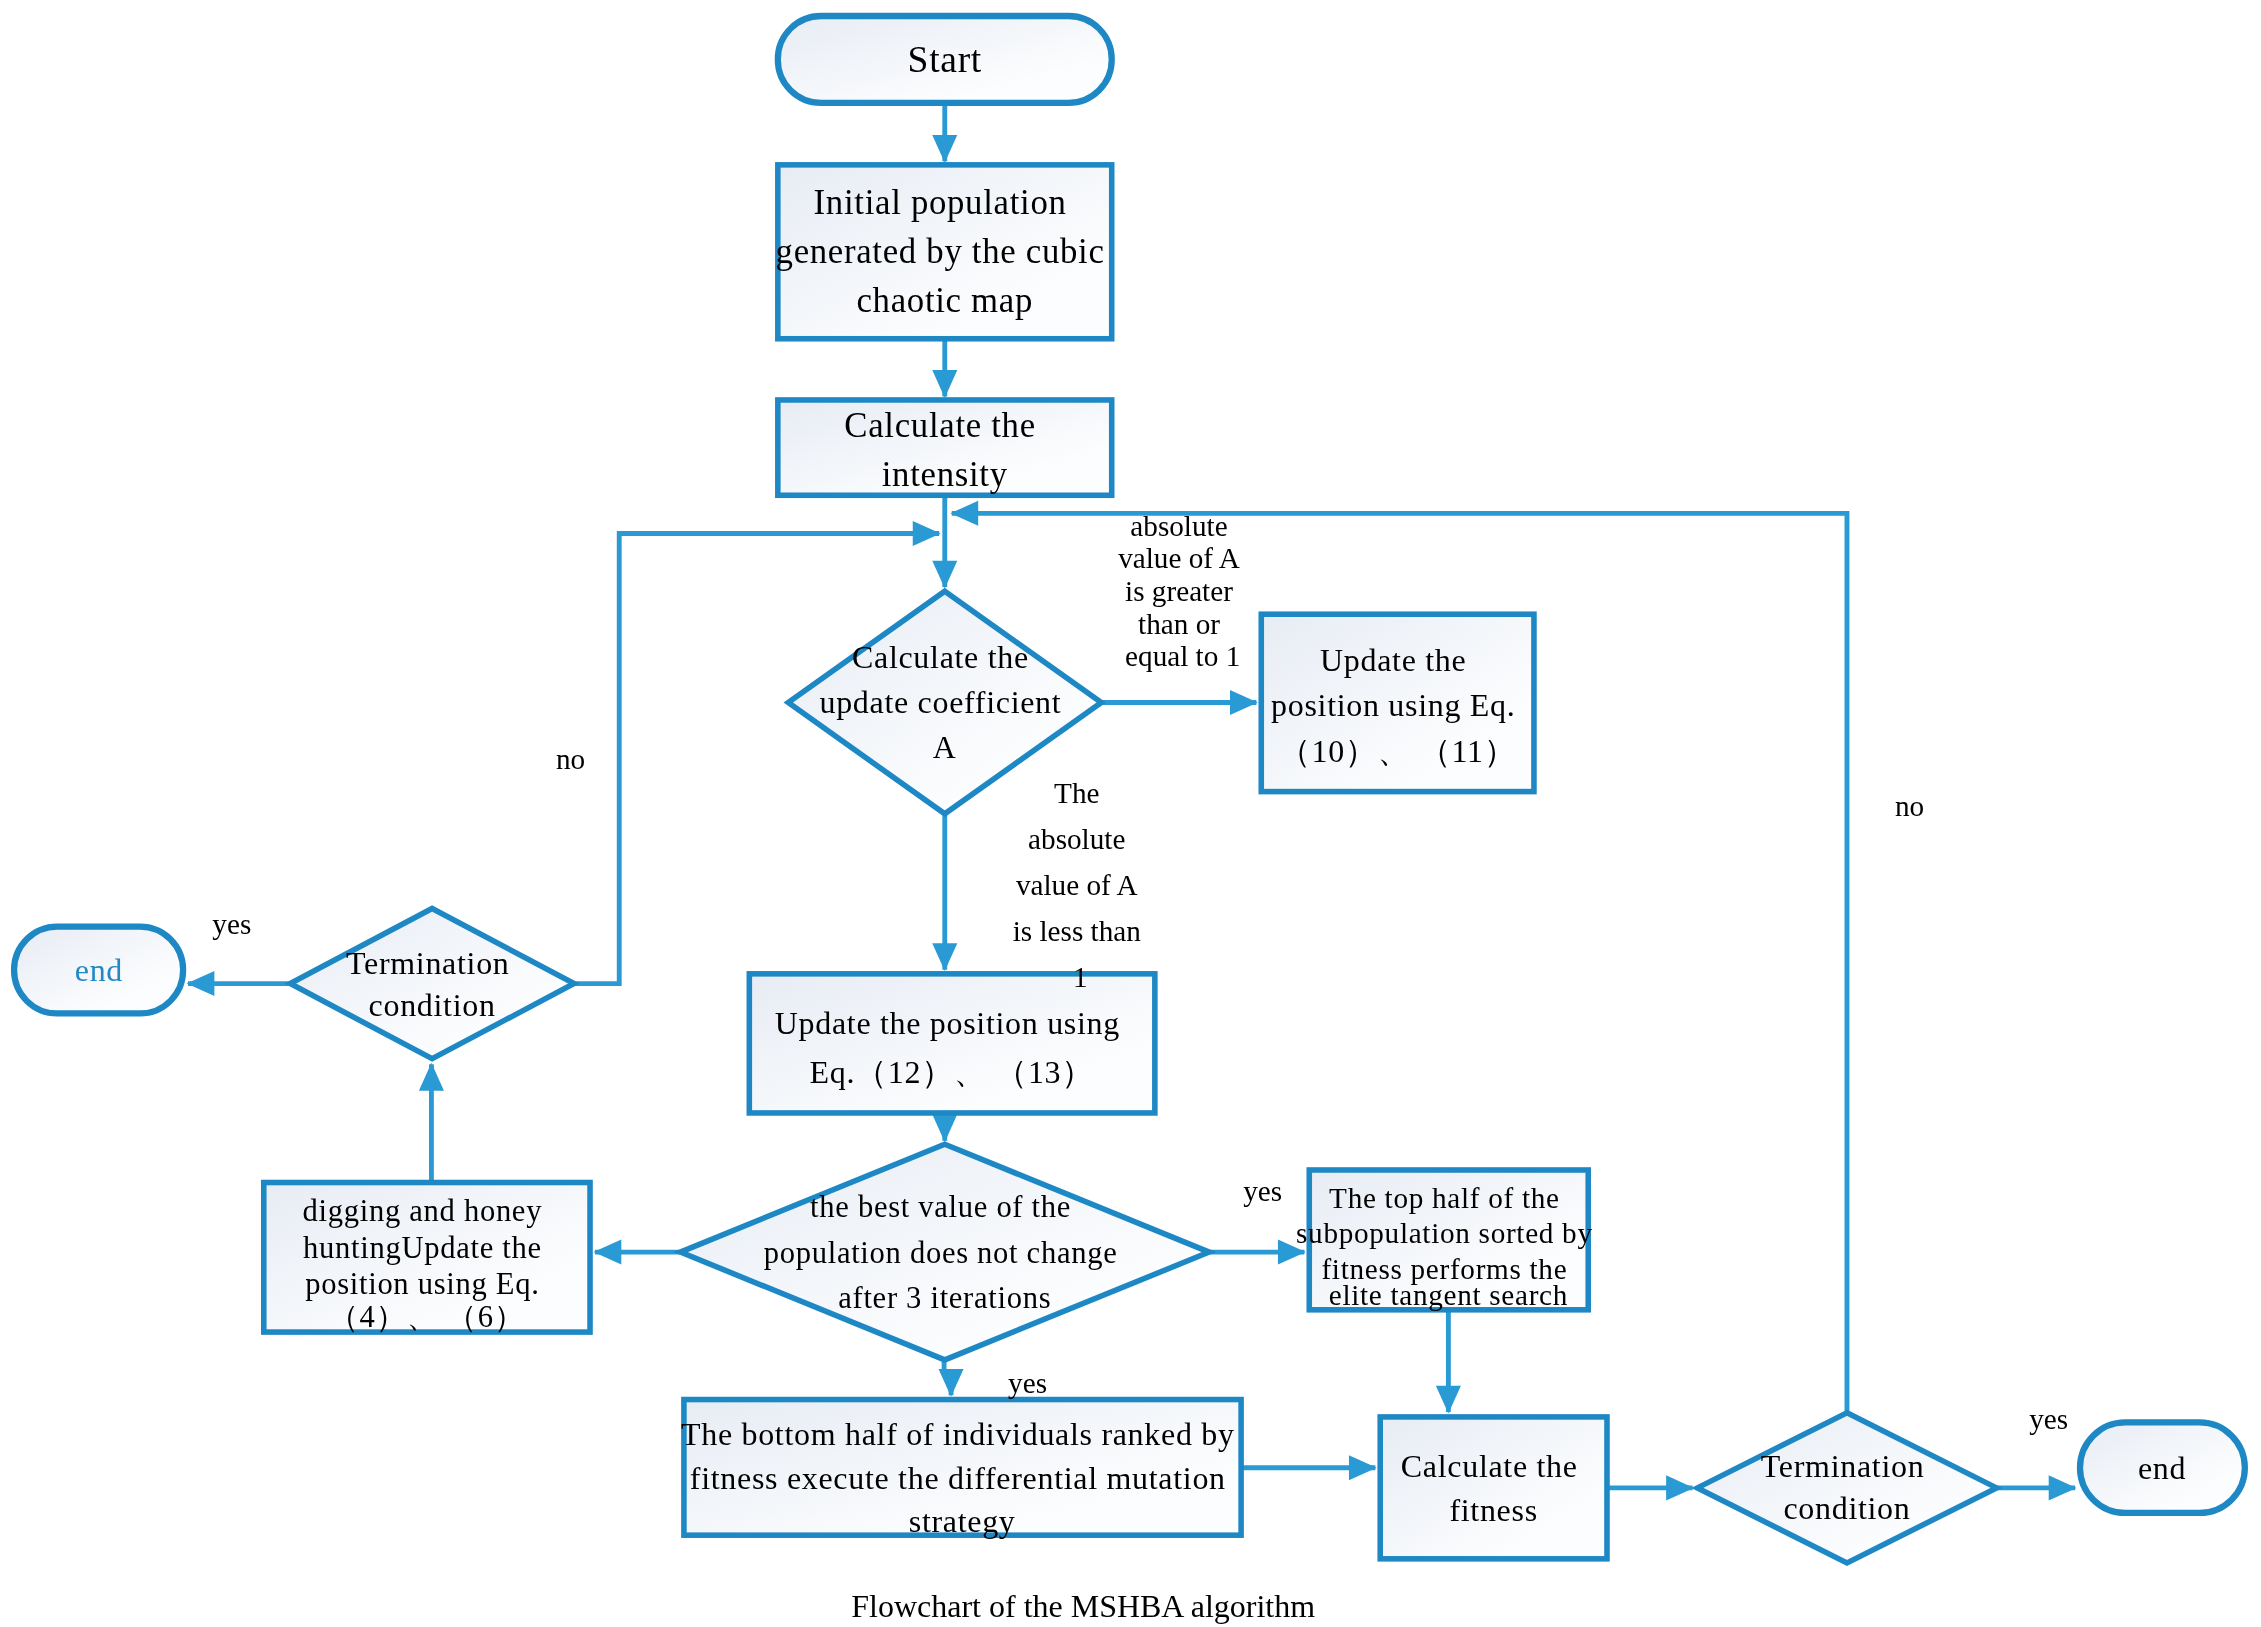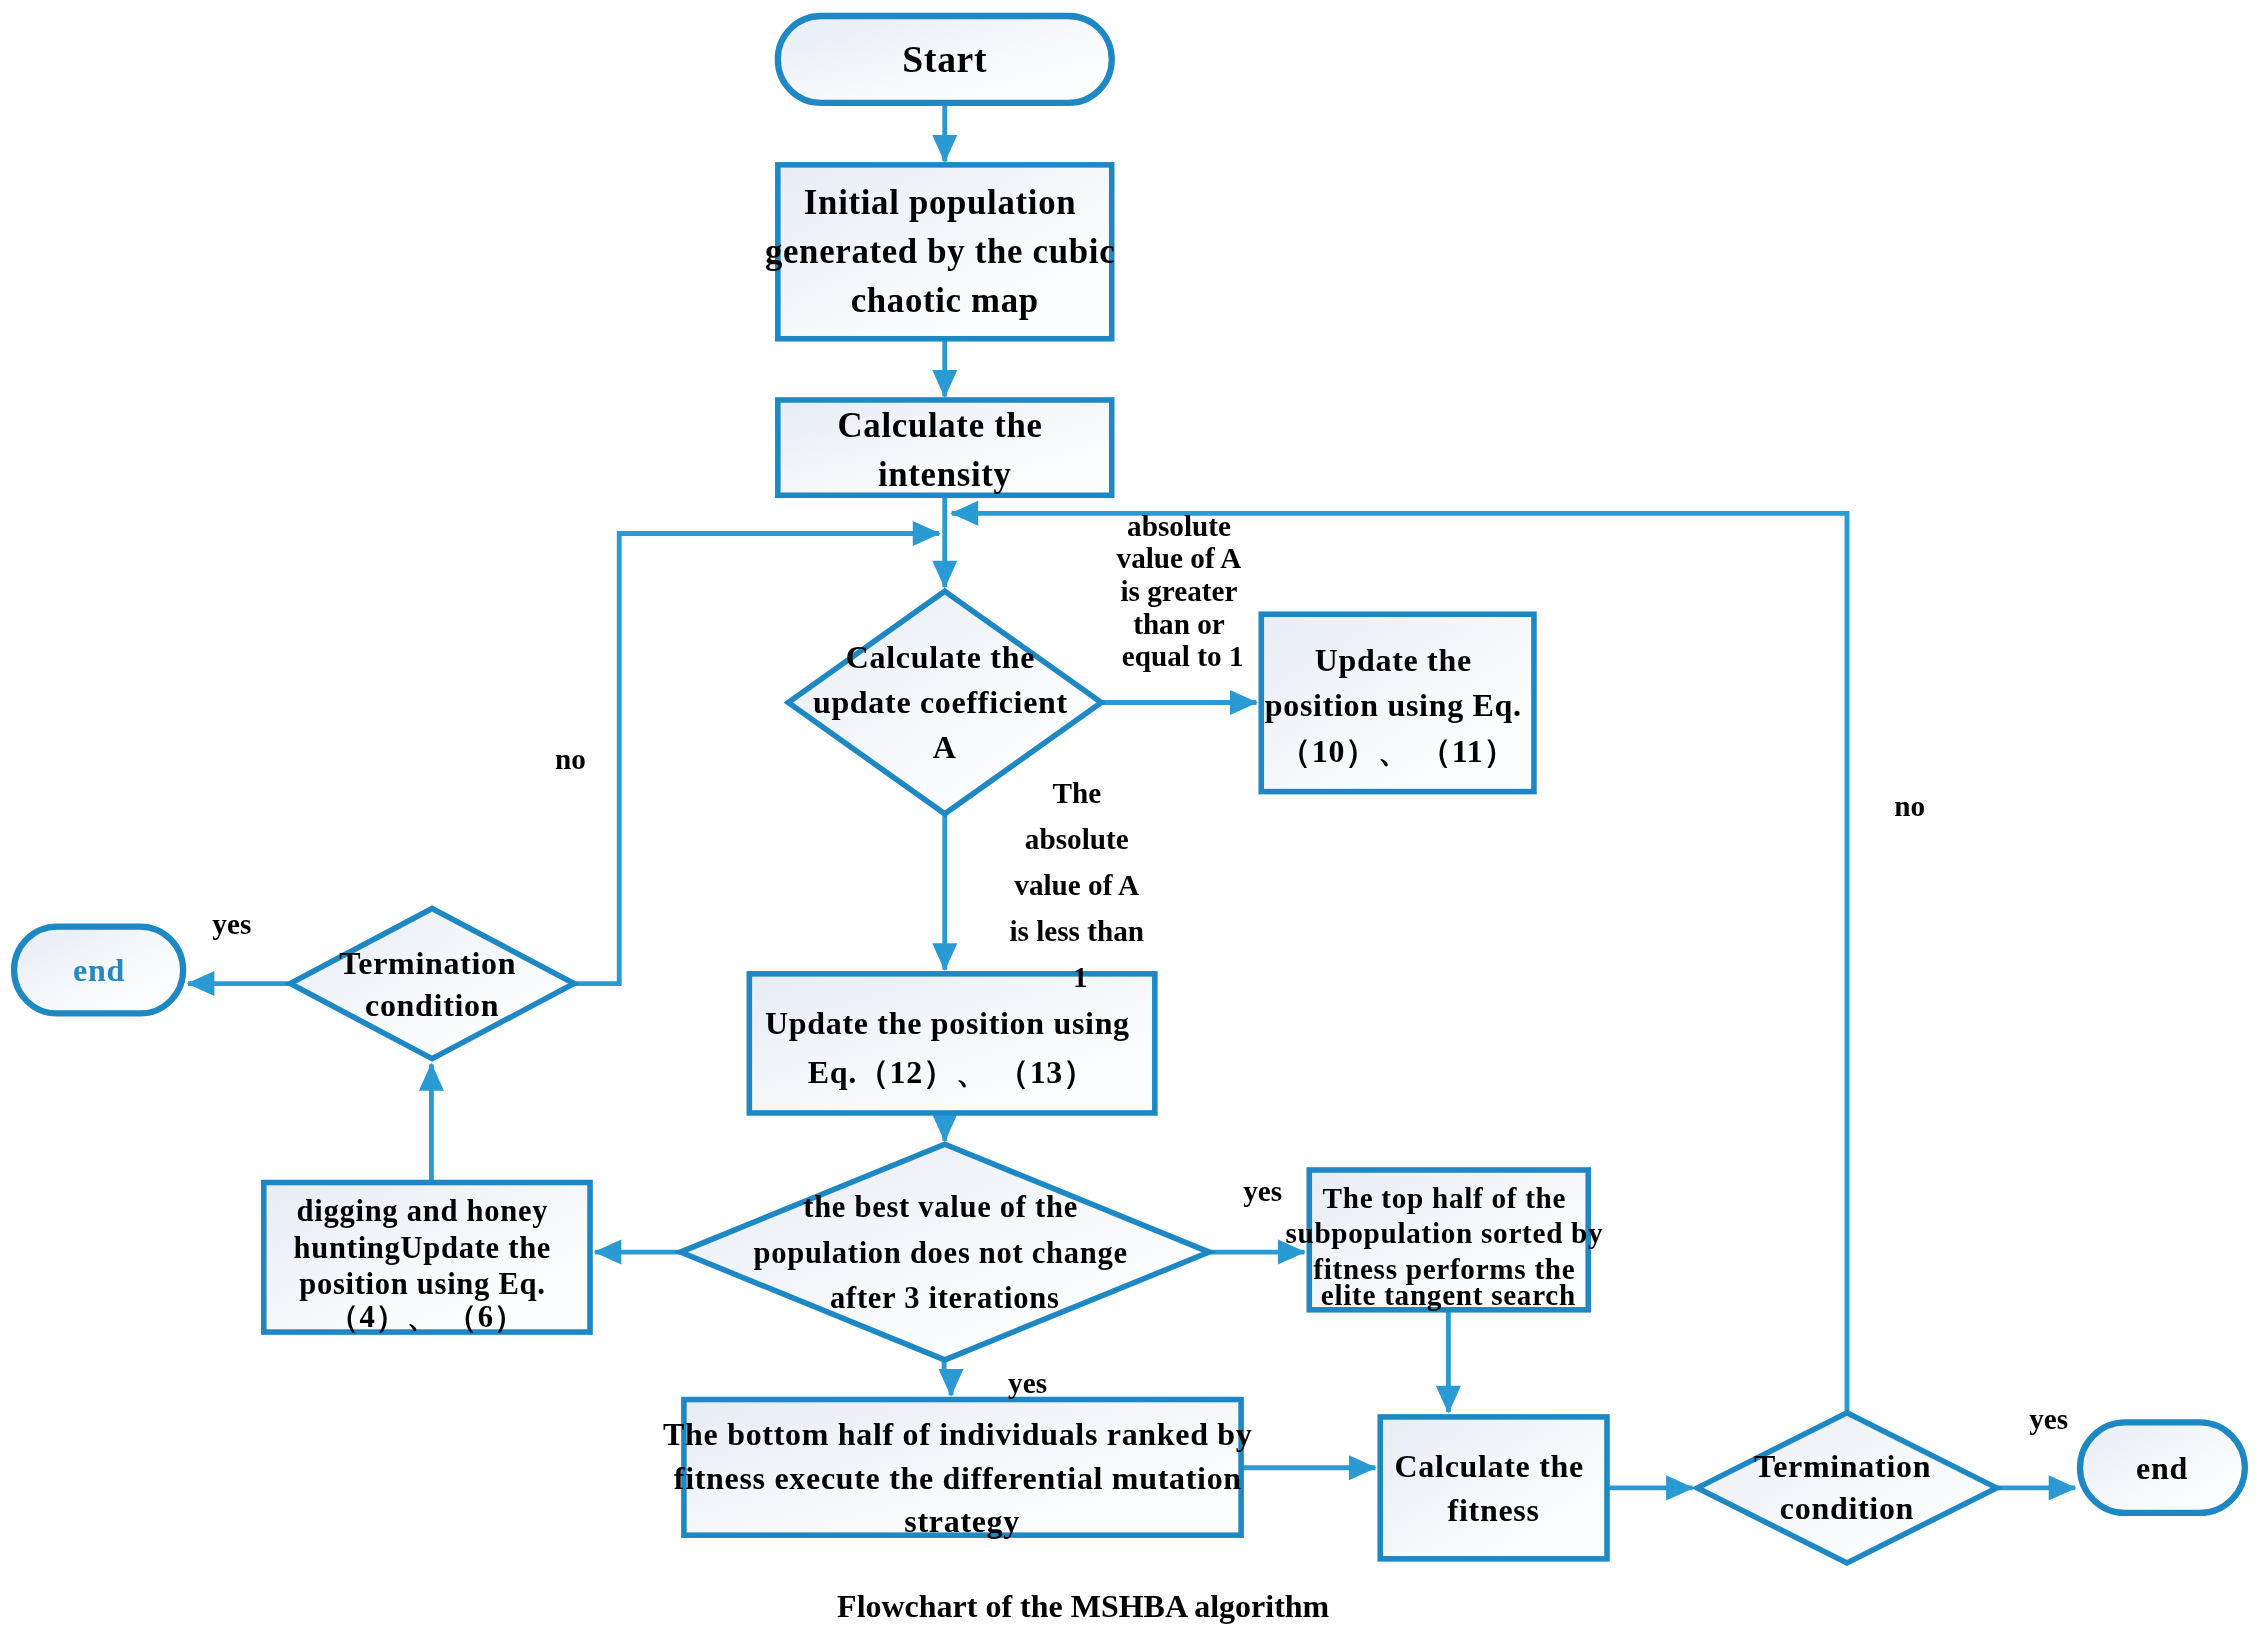--- a/index.html
+++ b/index.html
@@ -5,21 +5,21 @@
   :root{
     --shape-border:#1E88C5;
     --connector:#2A9AD4;
     --fill-start:#E7ECF4;
     --fill-end:#FCFDFE;
     --text:#000000;
     --end-left-text:#2189C6;
     --background:#FFFFFF;
   }
   html,body{margin:0;padding:0;background:var(--background);}
-  .stage{width:2261px;height:1627px;position:relative;background:var(--background);font-weight:bold;}
+  .stage{width:2261px;height:1627px;position:relative;background:var(--background);}
   svg{display:block;}
   .shape{fill:url(#shapeFill);stroke:var(--shape-border);stroke-width:8;}
   .stadium{stroke-width:9;}
   .edge{fill:none;stroke:var(--connector);stroke-width:7;}
   .node-text{font-family:"Liberation Serif","DejaVu Serif",serif;fill:var(--text);
              text-anchor:middle;letter-spacing:1px;}
   .t54{font-size:54px;}
   .t50{font-size:50px;}
   .t46{font-size:46px;}
   .t44{font-size:44px;}

